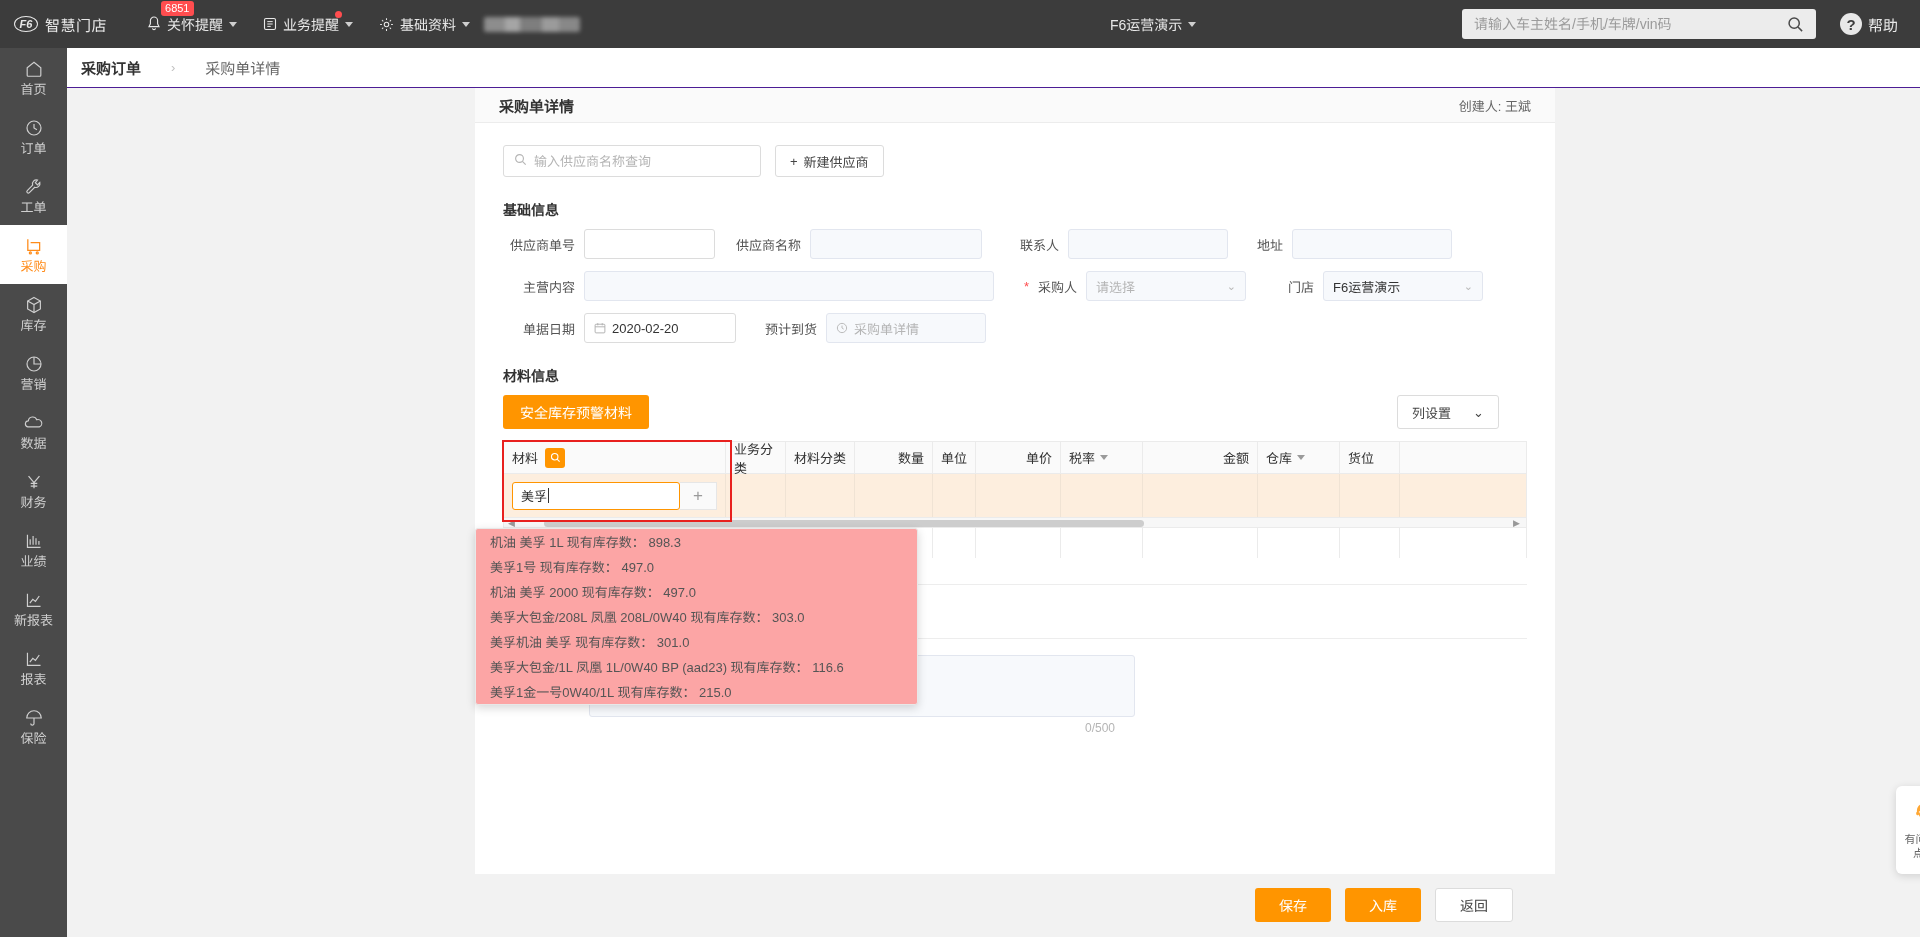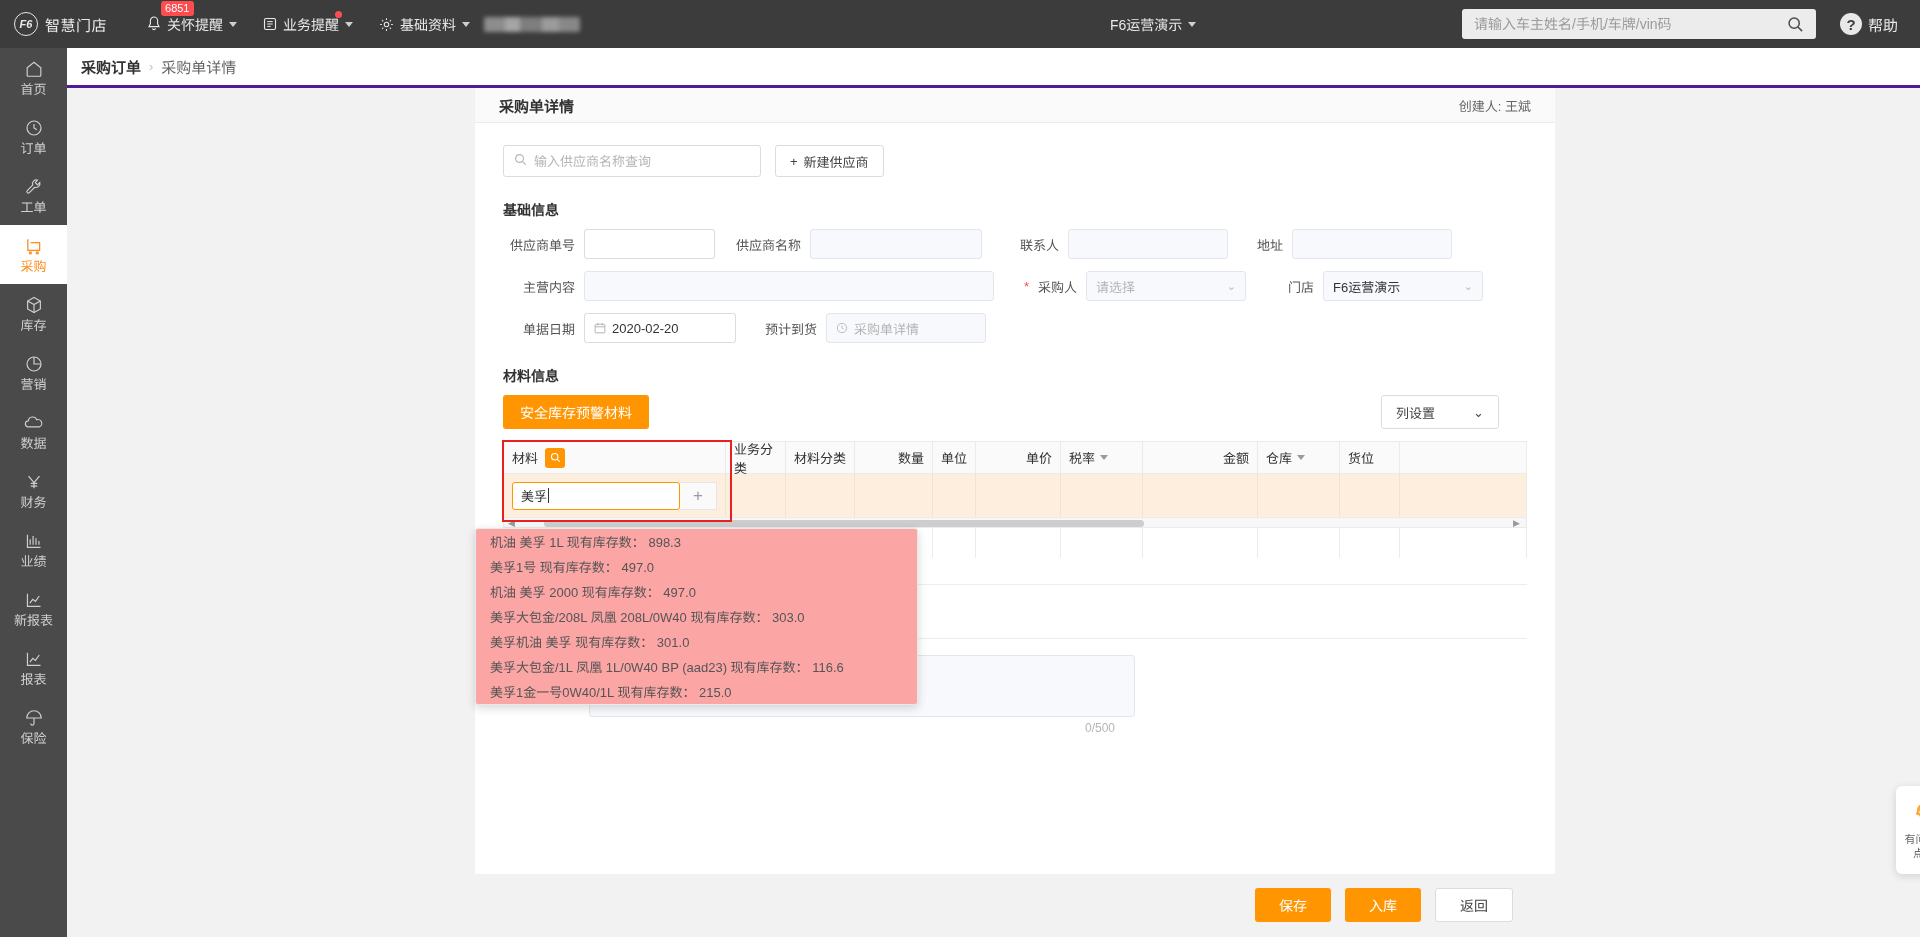--- a/index.html
+++ b/index.html
@@ -10,21 +10,21 @@
   }
   body { position: relative; }
 
   
   .topbar {
     position: absolute; top: 0; left: 0; width: 1920px; height: 48px;
     background: #3c3c3c; display: flex; align-items: center;
   }
   .brand { display: flex; align-items: center; margin-left: 14px; }
   .f6-logo {
-    width: 24px; height: 24px; border: 1.6px solid #e8e8e8; border-radius: 50%;
+    width: 24px; height: 16px; border: 1.6px solid #e8e8e8; border-radius: 50%;
     color: #e8e8e8; font-size: 11px; font-weight: bold;
     display: flex; align-items: center; justify-content: center; font-style: italic; text-align: center;
   }
   .brand-name { color: #e8e8e8; font-size: 15px; margin-left: 7px; letter-spacing: .5px; }
 
   .tb-item {
     display: flex; align-items: center; color: #e8e8e8; font-size: 14px;
     margin-left: 26px; position: relative; cursor: pointer; white-space: nowrap;
   }
   .tb-item .ic { margin-right: 6px; display: inline-flex; }
@@ -83,22 +83,22 @@
     color: #cfcfcf; font-size: 13px;
   }
   .nav-item .nv-ic { height: 22px; display: flex; align-items: center; }
   .nav-item .nv-tx { margin-top: 2px; line-height: 15px; }
   .nav-item.active { background: #fff; color: #ff8c1a; }
   .nav-item.active svg { stroke: #ff8c1a; }
 
   
   .crumb-bar {
     position: absolute; top: 48px; left: 67px; width: 1853px; height: 40px;
-    background: #fff; border-bottom: 3px solid #4c1d95;
-    display: flex; align-items: center; padding-left: 14px; font-size: 15px;
+    background: #fff; border-bottom: 1px solid #4c1d95;
+    display: flex; align-items: center; padding-left: 14px; font-size: 15px; gap: 22px;
   }
   .crumb-cur { color: #333; font-weight: bold; }
   .crumb-sep { color: #c0c0c0; margin: 0 8px; font-size: 13px; }
   .crumb-sub { color: #666; }
 
   .page-wrap {
     position: absolute; top: 88px; left: 67px; width: 1853px; height: 849px;
     background: #f2f2f2; overflow: hidden;
   }
   .card {
@@ -153,21 +153,21 @@
   
   .btn-orange {
     height: 34px; padding: 0 17px; background: #ff9500; color: #fff;
     border: 0; border-radius: 3px; font-size: 14px; cursor: pointer;
     font-family: "Liberation Sans", sans-serif;
   }
   .colset-btn {
     position: absolute; right: 28px; top: 0; height: 34px; padding: 0 14px;
     border: 1px solid #dcdcdc; border-radius: 3px; background: #fff;
     font-size: 13px; color: #444; cursor: pointer; display: flex;
-    align-items: center; gap: 38px;
+    align-items: center; gap: 22px;
   }
   .mat-bar { position: relative; height: 34px; margin-bottom: 12px; }
 
   
   .tbl { width: 1024px; border: 1px solid #ebebeb; border-bottom: 0; position: relative; }
   .thead {
     display: flex; height: 32px; background: #fafafa;
     border-bottom: 1px solid #ebebeb; font-size: 13px; color: #333;
   }
   .th {

